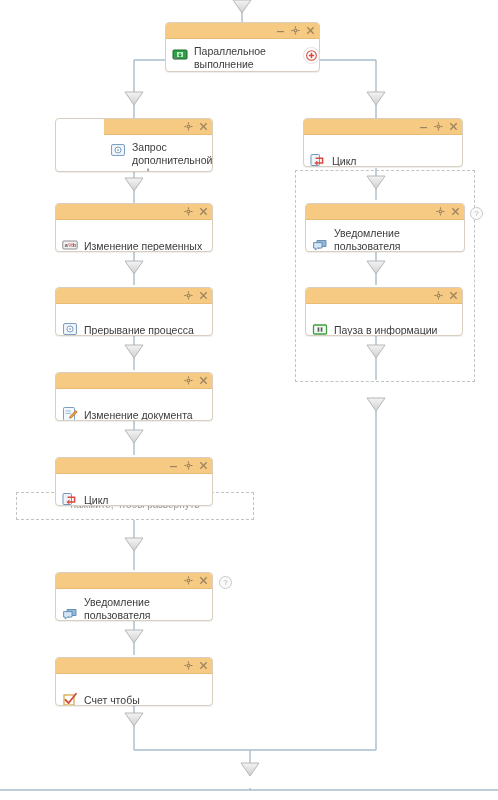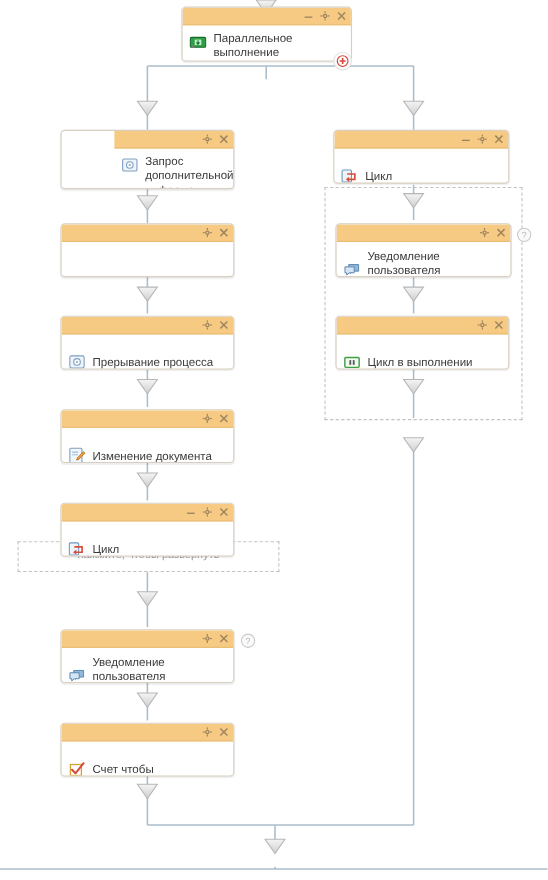--- a/index.html
+++ b/index.html
@@ -183,21 +183,21 @@
       <polygon points="367,398 385,398 376,411"></polygon>
       <polygon points="241,763 259,763 250,776"></polygon>
     </g>
   </svg>
 
   <div class="dashed-box" style="left:295px; top:170px; width:180px; height:212px;"></div>
 
   <div class="dashed-box" style="left:16px; top:492px; width:238px; height:28px;"></div>
   <div class="collapse-hint" style="left:16px; top:499px; width:238px;">нажмите, чтобы развернуть</div>
 
-  <div class="node two-line" style="left:165px; top:6px; width:155px; height:50px;">
+  <div class="node two-line" style="left:165px; top:22px; width:155px; height:50px;">
     <div class="node-head">
       <span class="hbtn">
         <svg viewBox="0 0 9 9">
             <rect x="1" y="5" width="7" height="1.2" fill="#7b6a52"></rect>
           </svg>
       </span>
       <span class="hbtn">
         <svg viewBox="0 0 10 10">
             <g fill="#7b6a52">
               <circle cx="5" cy="5" r="1.6" fill="none" stroke="#7b6a52" stroke-width="1.3"></circle>
@@ -287,20 +287,31 @@
       </span>
       <span class="hbtn">
         <svg viewBox="0 0 9 9">
             <g stroke="#7b6a52" stroke-width="1.3">
               <line x1="1.3" y1="1.3" x2="7.7" y2="7.7"></line>
               <line x1="7.7" y1="1.3" x2="1.3" y2="7.7"></line>
             </g>
           </svg>
       </span>
     </div>
+    <div class="node-body">
+      <span class="node-icon">
+        <svg viewBox="0 0 16 16" width="16" height="16">
+          <rect x="0.8" y="4" width="14.4" height="8" rx="1" fill="#f2f2f2" stroke="#8d8d8d" stroke-width="1"></rect>
+          <text x="2.4" y="10.4" font-size="6" fill="#333" font-family="Liberation Sans, sans-serif">a</text>
+          <text x="6.2" y="10.4" font-size="6" fill="#cc3333" font-family="Liberation Sans, sans-serif">%</text>
+          <text x="11" y="10.4" font-size="6" fill="#333" font-family="Liberation Sans, sans-serif">b</text>
+        </svg>
+      </span>
+      <span class="node-label">Изменение переменных</span>
+    </div>
   </div>
 
   <div class="node" style="left:55px; top:372px; width:158px; height:49px;">
     <div class="node-head">
       <span class="hbtn">
         <svg viewBox="0 0 10 10">
             <g fill="#7b6a52">
               <circle cx="5" cy="5" r="1.6" fill="none" stroke="#7b6a52" stroke-width="1.3"></circle>
               <rect x="4.4" y="0.3" width="1.2" height="2"></rect>
               <rect x="4.4" y="7.5" width="1.2" height="2"></rect>
@@ -567,17 +578,17 @@
       </span>
     </div>
     <div class="node-body">
       <span class="node-icon">
         <svg viewBox="0 0 16 16" width="16" height="16">
           <rect x="1.5" y="4" width="13" height="9" rx="1" fill="#f2fbf2" stroke="#3f9e42" stroke-width="1.3"></rect>
           <rect x="5.6" y="6.4" width="1.7" height="4.3" fill="#5a5a5a"></rect>
           <rect x="8.7" y="6.4" width="1.7" height="4.3" fill="#5a5a5a"></rect>
         </svg>
       </span>
-      <span class="node-label">Цикл в выполнении</span>
+      <span class="node-label">Пауза в информации</span>
     </div>
   </div>
 
 </div>
 
 </body></html>

